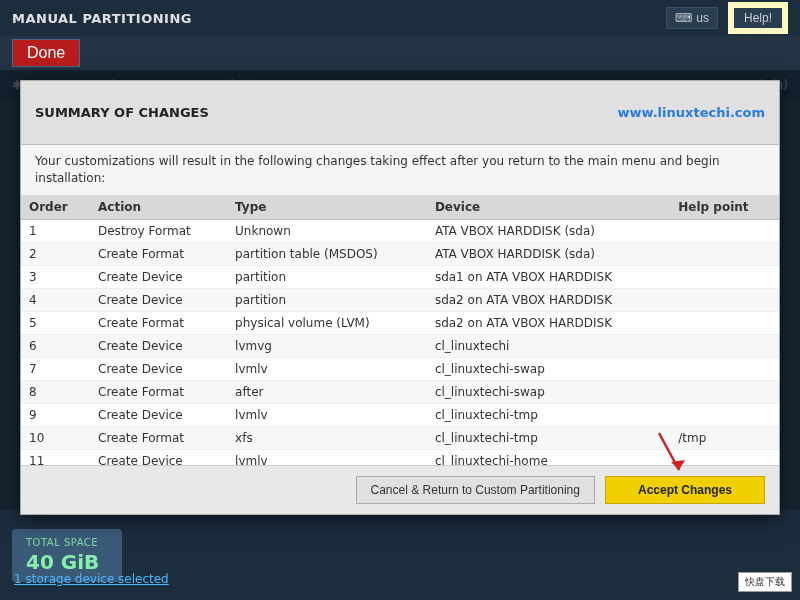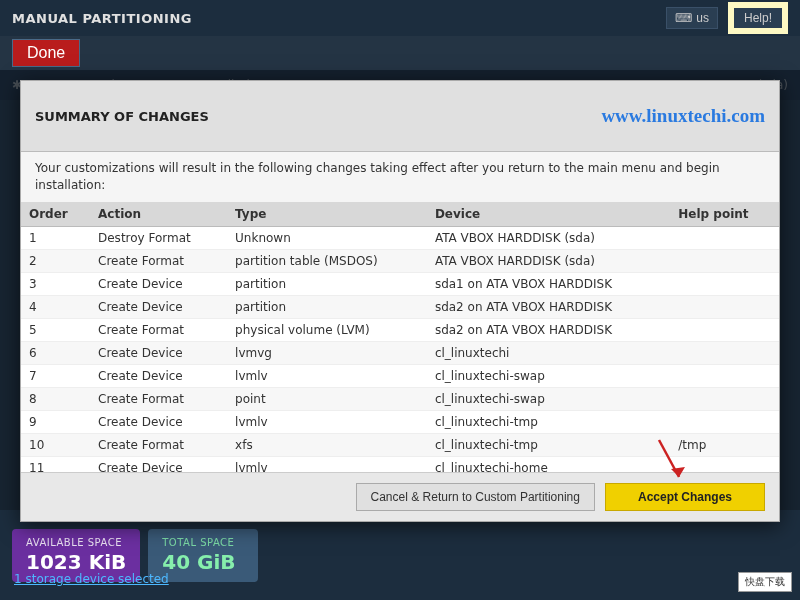--- a/index.html
+++ b/index.html
@@ -122,23 +122,22 @@
       align-items: center;
       justify-content: space-between;
     }
     .dialog-title {
       font-weight: bold;
       font-size: 13px;
       color: #222;
     }
     .dialog-watermark {
       color: #2a7ae0;
-      font-size: 19px;
-      font-weight: bold;
-      font-family: Liberation Serif, serif;
+      font-size: 13px;
+      font-weight: bold;
     }
     .dialog-desc {
       padding: 8px 14px;
       font-size: 12px;
       color: #333;
       line-height: 1.4;
       background: #f5f5f5;
     }
 
     
@@ -376,21 +375,21 @@
             <tr>
               <td>7</td>
               <td class="action-create-device">Create Device</td>
               <td>lvmlv</td>
               <td>cl_linuxtechi-swap</td>
               <td></td>
             </tr>
             <tr>
               <td>8</td>
               <td class="action-create-format">Create Format</td>
-              <td>point</td>
+              <td>after</td>
               <td>cl_linuxtechi-swap</td>
               <td></td>
             </tr>
             <tr>
               <td>9</td>
               <td class="action-create-device">Create Device</td>
               <td>lvmlv</td>
               <td>cl_linuxtechi-tmp</td>
               <td></td>
             </tr>
@@ -420,24 +419,20 @@
           <polygon points="50,42 42,34 56,32" fill="#cc2222"></polygon>
         </svg>
       </div>
       <button class="cancel-btn">Cancel &amp; Return to Custom Partitioning</button>
       <button class="accept-btn">Accept Changes</button>
     </div>
   </div>
 </div>
 
 <div class="bottom-bar" style="position:relative;">
-  <div class="space-box available">
-    <div class="space-label">AVAILABLE SPACE</div>
-    <div class="space-value">1023 KiB</div>
-  </div>
   <div class="space-box total">
     <div class="space-label">TOTAL SPACE</div>
     <div class="space-value">40 GiB</div>
   </div>
   <a class="storage-link">1 storage device selected</a>
 
   <div class="download-badge">快盘下载</div>
 </div>
 
 </body></html>

